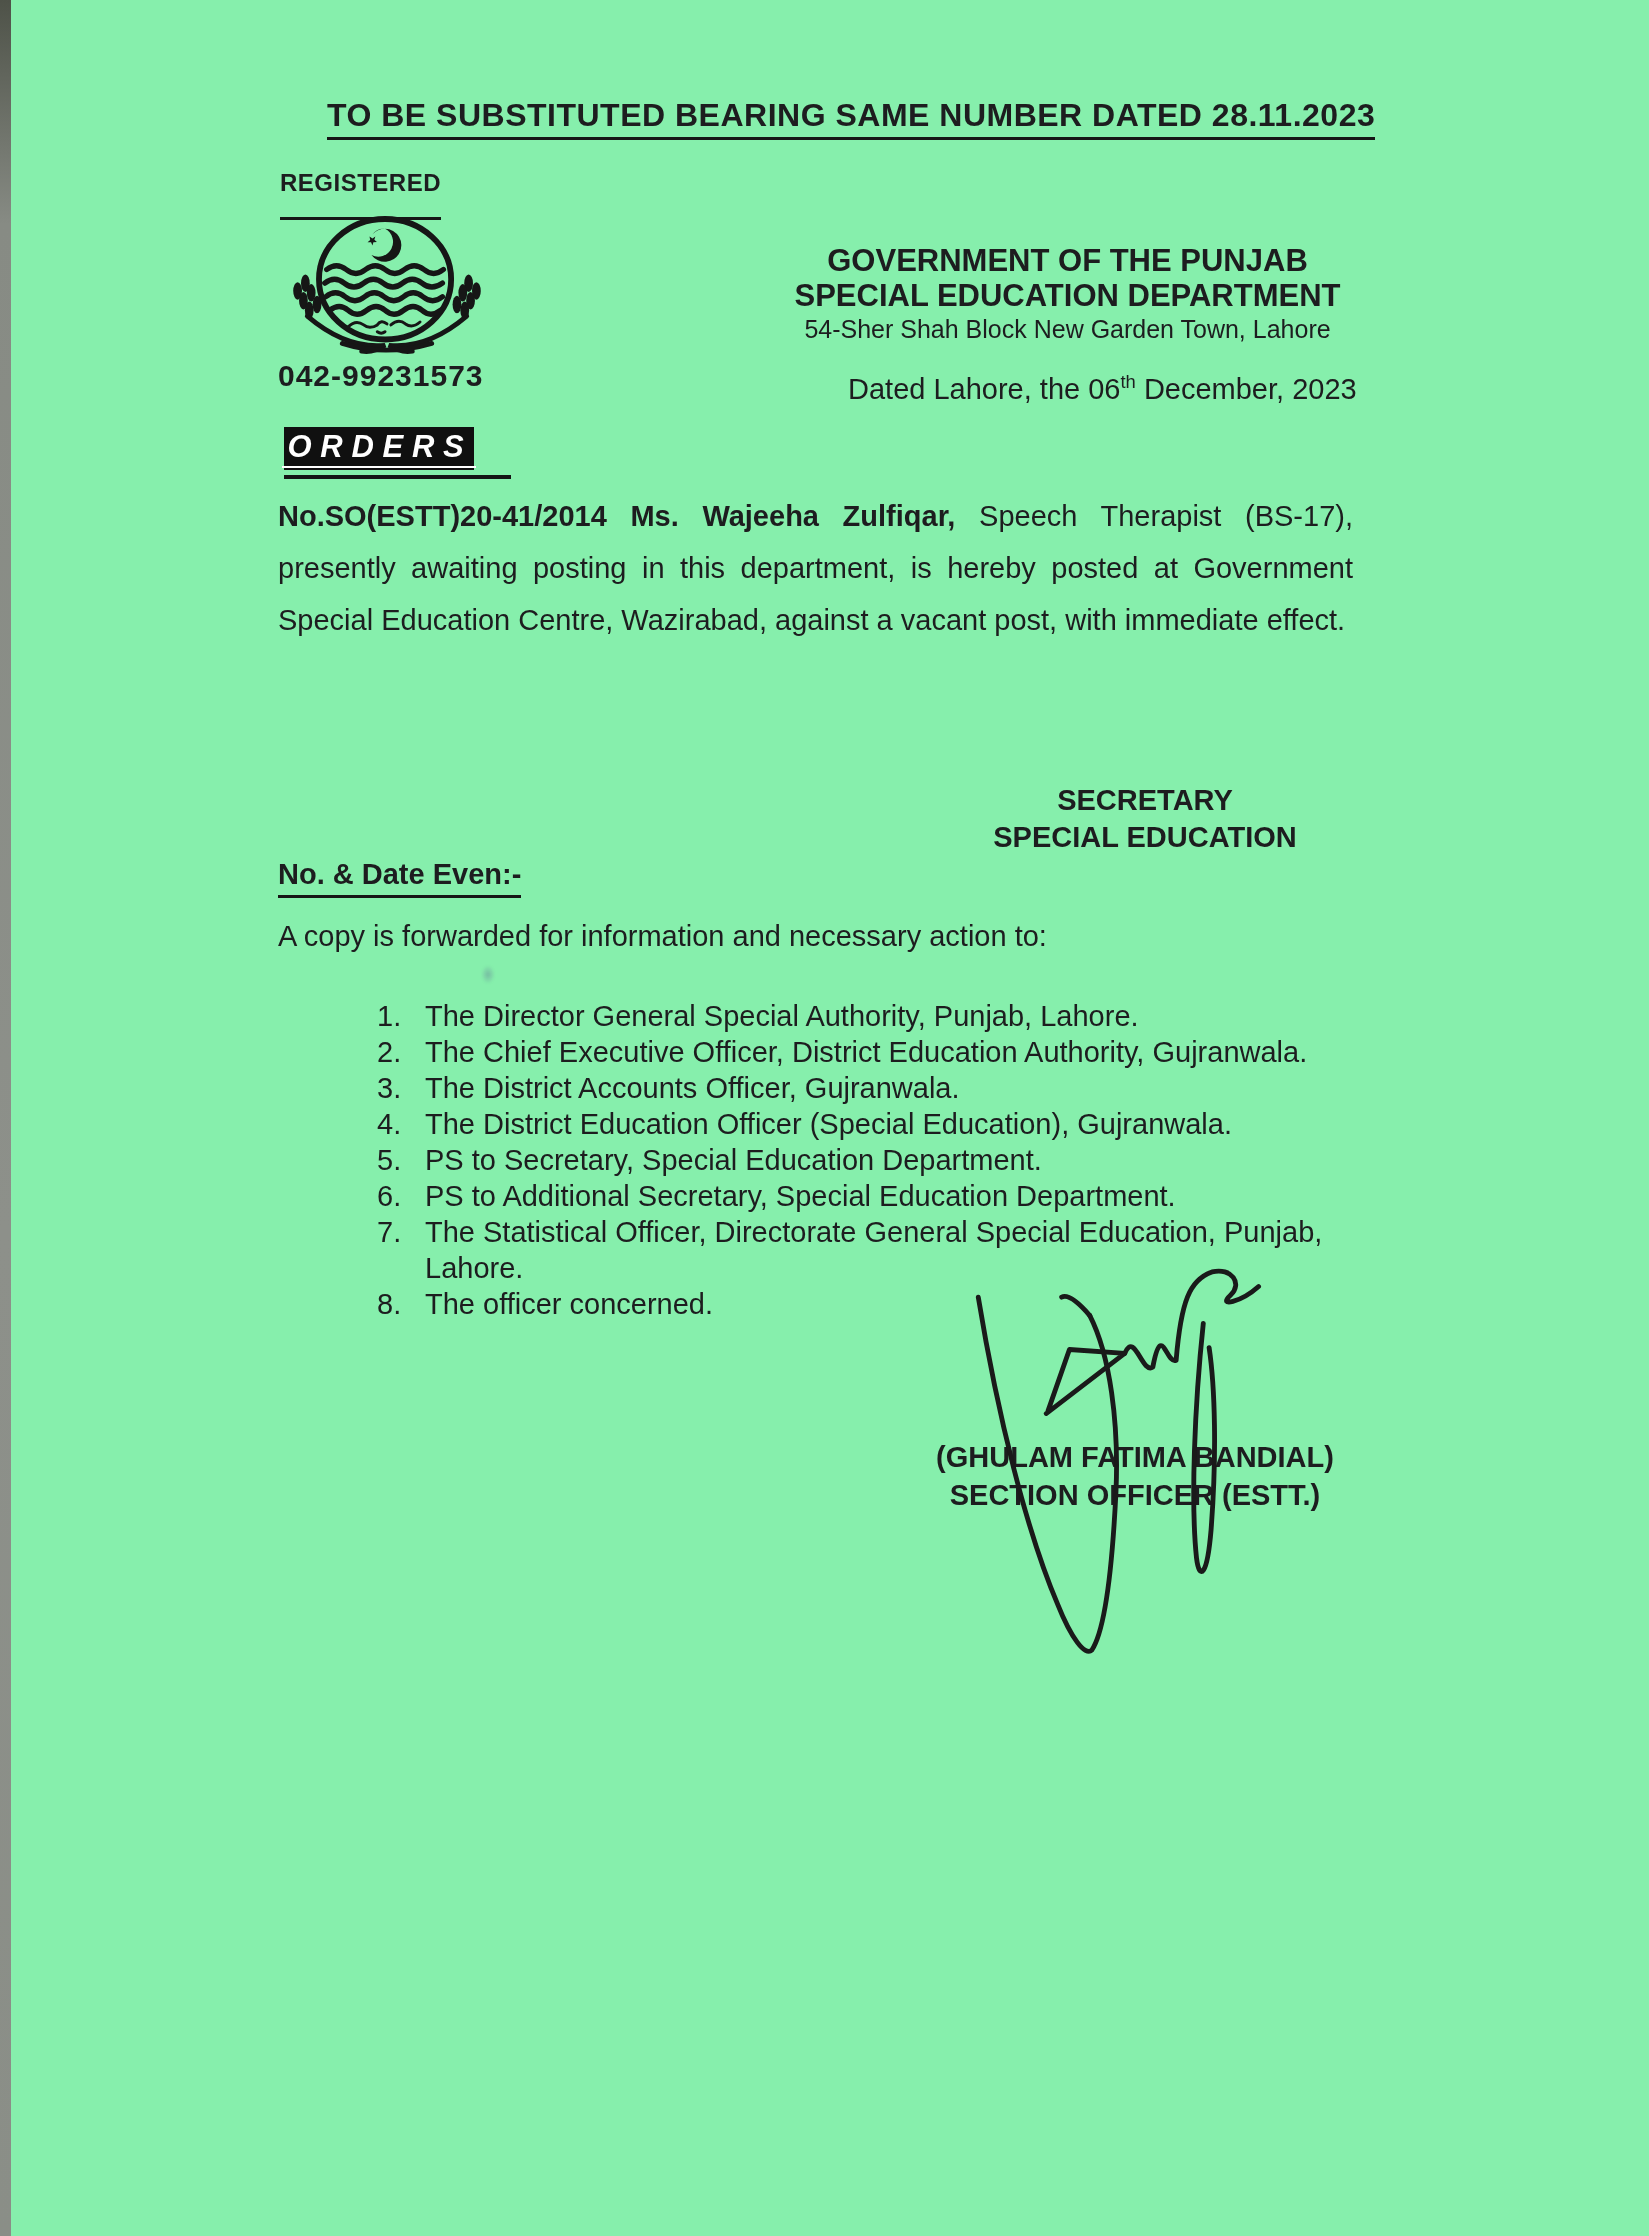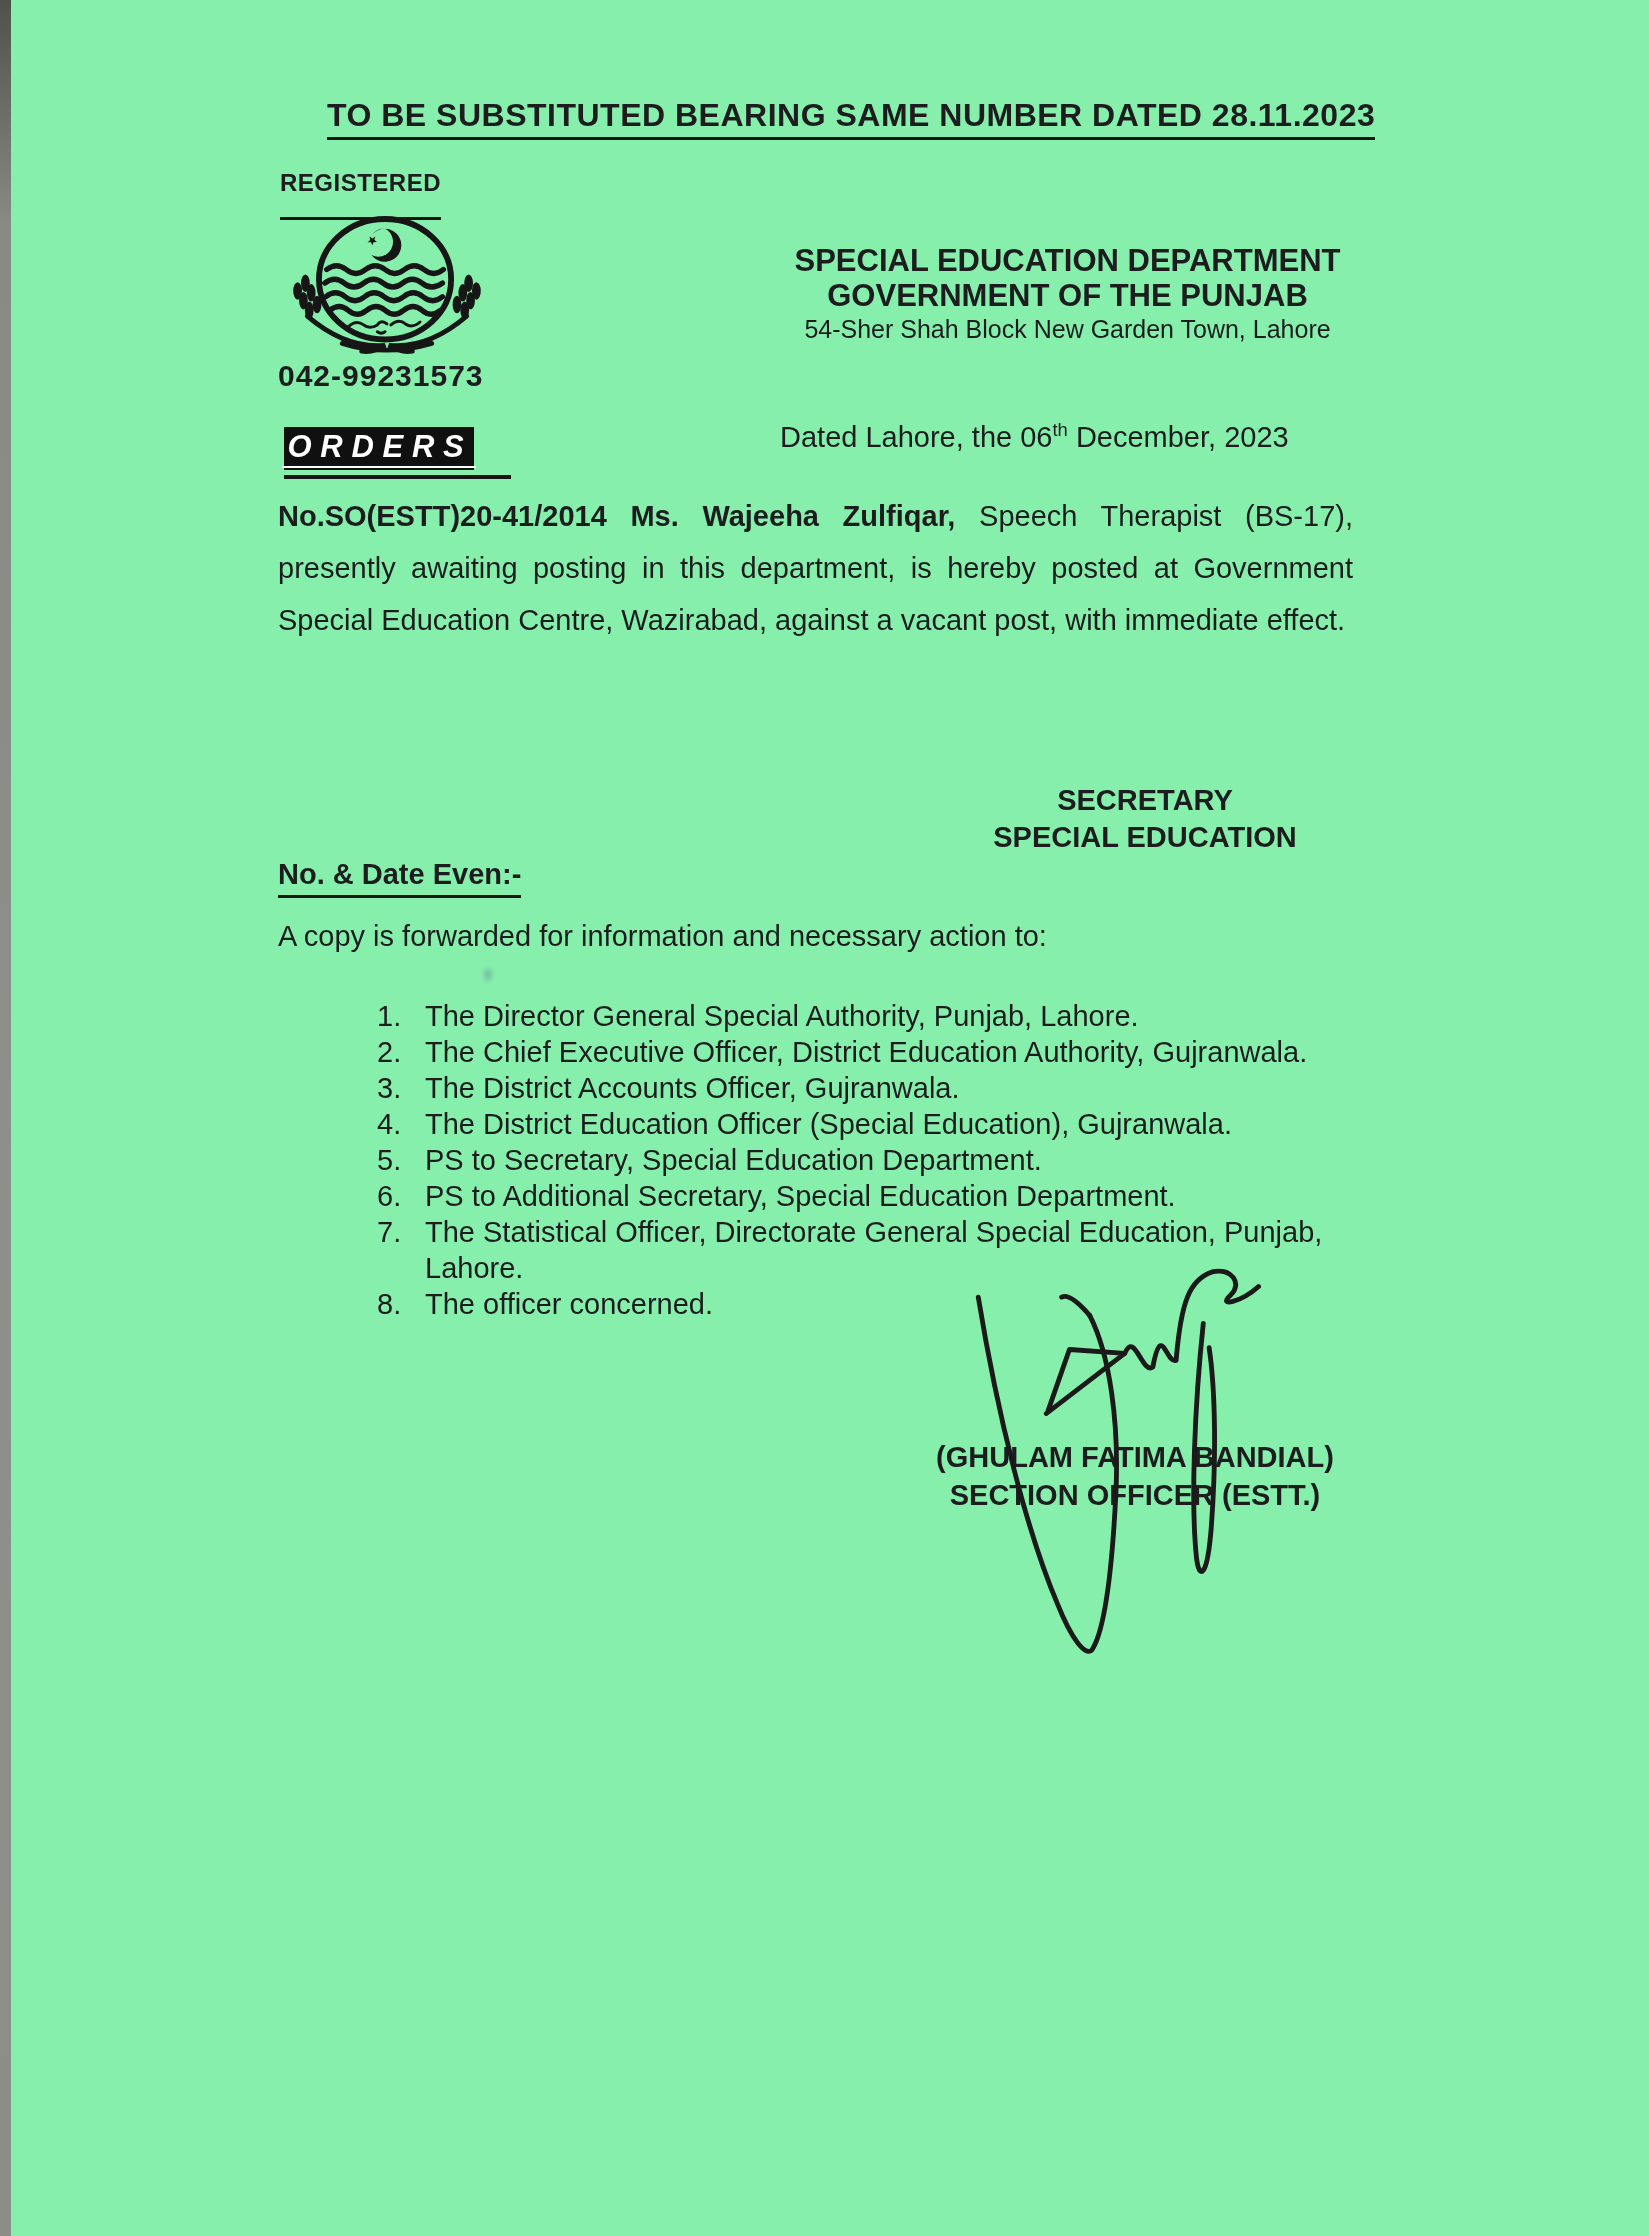--- a/index.html
+++ b/index.html
@@ -21,21 +21,21 @@
     font-weight:bold;font-size:32px;letter-spacing:0.5px;
     border-bottom:3.9px solid #161616;padding-bottom:2.9px;white-space:nowrap;
   }
   .registered{
     font-weight:bold;font-size:24px;letter-spacing:0.5px;
     border-bottom:3.9px solid #161616;padding-bottom:20px;white-space:nowrap;
   }
   .hdr-block{left:757px;top:243px;width:621px;text-align:center;}
   .hdr-bold{font-weight:bold;font-size:31px;line-height:35px;white-space:nowrap;}
   .hdr-addr{font-size:25px;line-height:33px;white-space:nowrap;}
-  .dated{left:780px;top:371px;font-size:29px;white-space:nowrap;margin-top:48px;}
+  .dated{left:848px;top:371px;font-size:29px;white-space:nowrap;}
   .dated sup{font-size:18.4px;}
   .phone{left:278px;top:359px;font-weight:bold;font-size:30px;letter-spacing:1px;}
   .orders-box{
     left:284px;top:427px;width:190px;height:43px;background:#101010;
     display:flex;align-items:center;justify-content:center;
   }
   .orders-box span{
     color:#ffffff;font-weight:bold;font-style:italic;font-size:31px;
     letter-spacing:8.7px;border-bottom:2.9px solid #fff;padding:0 3.9px 1.9px 5.8px;
     white-space:nowrap;
@@ -120,22 +120,22 @@
         <path d="M24,104 q40,34 80,30 q-12,8 -24,6"></path>
         <path d="M188,104 q-40,34 -80,30 q12,8 24,6"></path>
         <path d="M60,132 q44,14 92,0"></path>
       </g>
     </g>
   </svg>
 
   <div class="abs phone">042-99231573</div>
 
   <div class="abs hdr-block">
+    <div class="hdr-bold">GOVERNMENT OF THE PUNJAB</div>
     <div class="hdr-bold">SPECIAL EDUCATION DEPARTMENT</div>
-    <div class="hdr-bold">GOVERNMENT OF THE PUNJAB</div>
     <div class="hdr-addr">54-Sher Shah Block New Garden Town, Lahore</div>
   </div>
 
   <div class="abs dated"><span>Dated Lahore, the 06</span><sup>th</sup><span> December, 2023</span></div>
 
   <div class="abs orders-box">
     <span>ORDERS</span>
   </div>
   <div class="abs orders-underline"></div>
 

